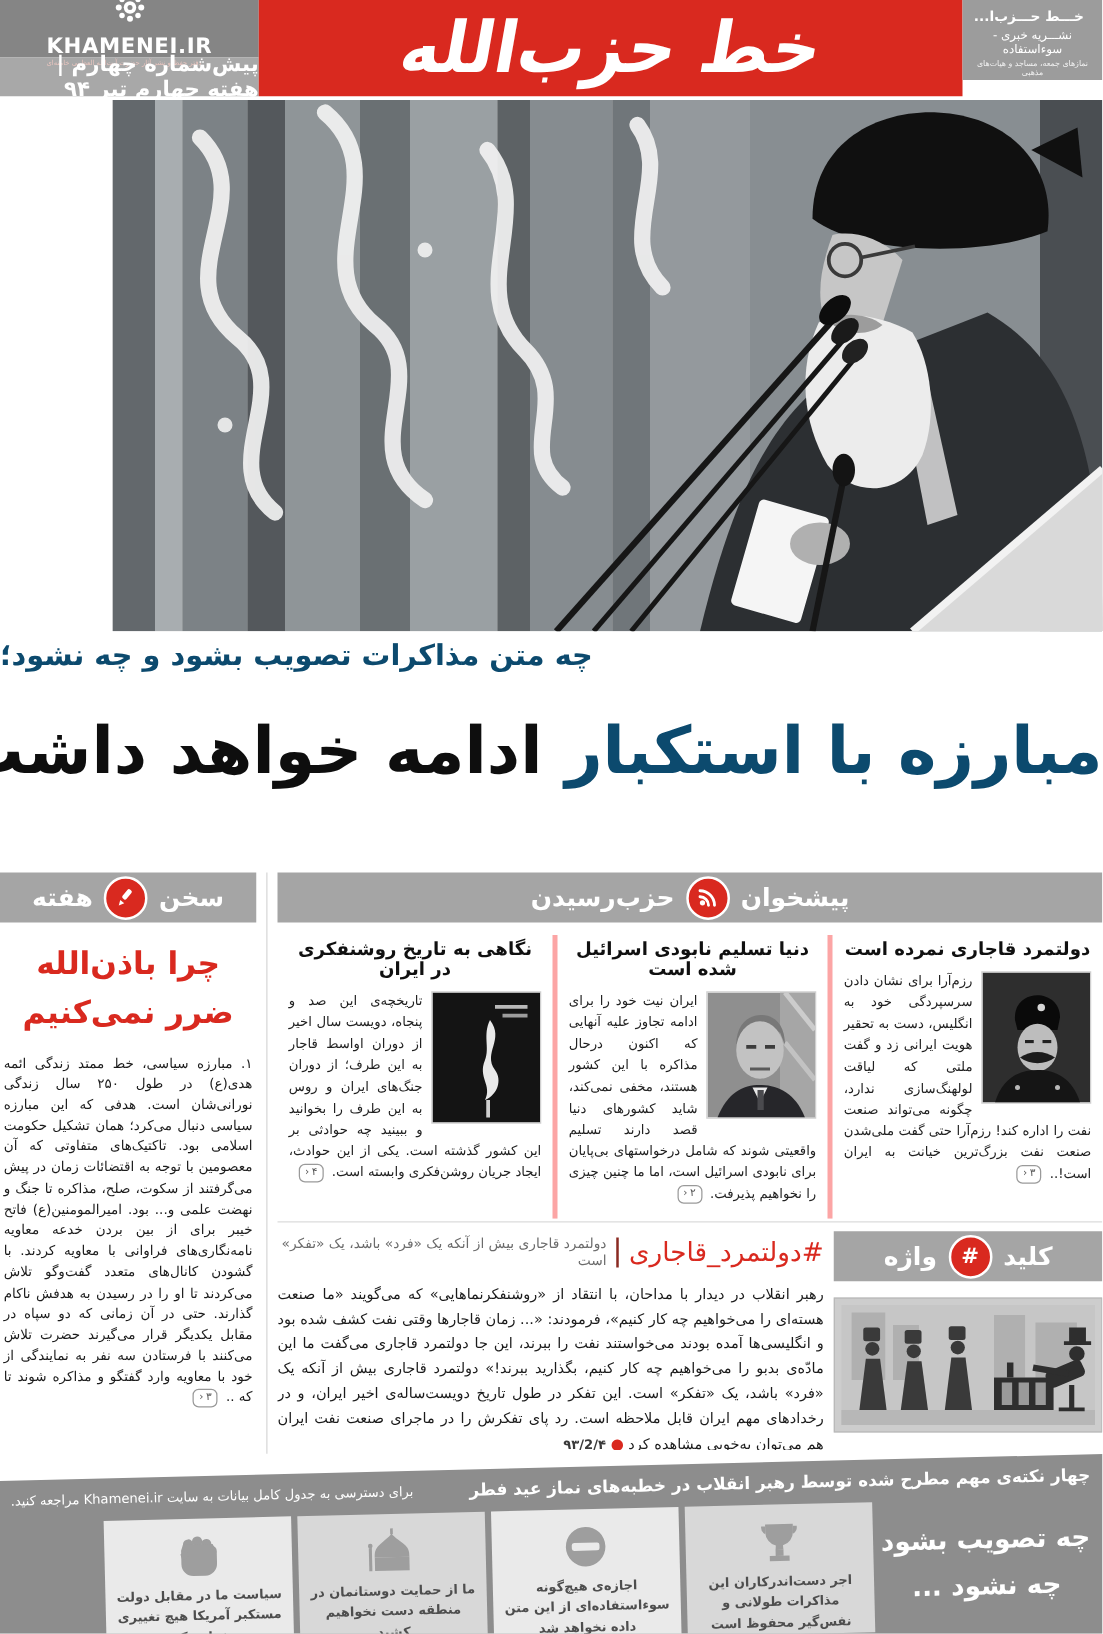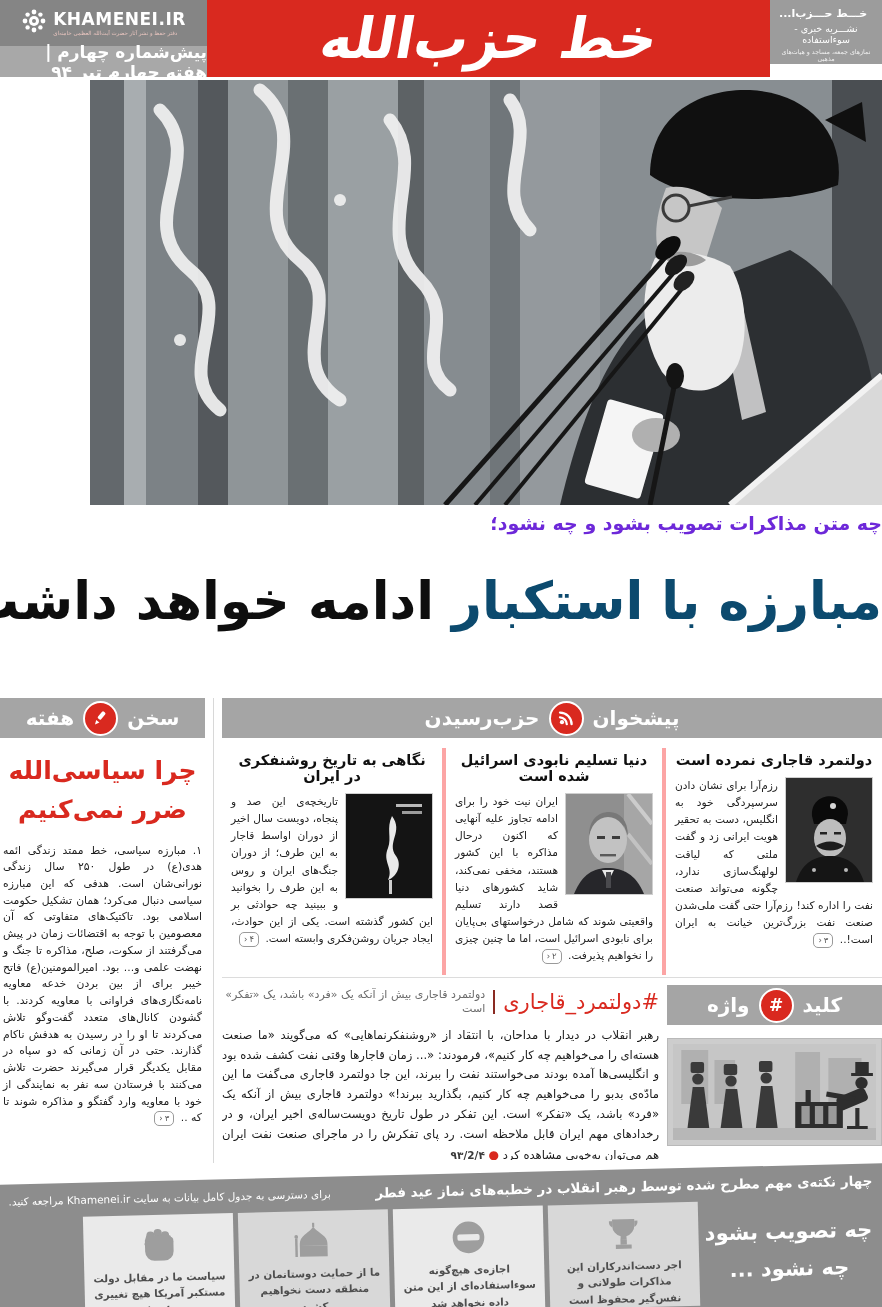--- a/index.html
+++ b/index.html
@@ -1,39 +1,39 @@
 <!DOCTYPE html>
 <html lang="fa" dir="rtl"><head>
 <meta charset="utf-8">
 <style>
   html,body{margin:0;padding:0;background:#ffffff;}
   #page{position:relative;width:882px;height:1307px;background:#fff;overflow:hidden;
         font-family:"DejaVu Sans", sans-serif;direction:rtl;}
   
   .site-box{position:absolute;left:0;top:0;width:207px;height:77px;}
-  .site-box-top{height:46px;background:#858585;color:#fff;display:flex;align-items:center;justify-content:center;gap:6px;direction:ltr;}
+  .site-box-top{height:46px;background:#858585;color:#fff;display:flex;align-items:center;justify-content:center;gap:6px;direction:ltr;flex-direction:column;}
   .site-logo-text{font-weight:bold;font-size:17px;letter-spacing:.5px;line-height:1;}
   .site-tagline{font-size:5.5px;color:#e9c5bf;letter-spacing:.3px;margin-top:2px;}
   .site-box-bottom{height:31px;background:#a8a8a8;color:#fff;font-size:17px;font-weight:bold;
         display:flex;align-items:center;justify-content:center;}
   .masthead{position:absolute;left:207px;top:0;width:563px;height:77px;background:#d9291f;
         display:flex;align-items:center;justify-content:center;overflow:hidden;}
   .masthead-logo{color:#fff;font-weight:bold;font-size:54px;line-height:1;
         transform:skewX(-10deg) scaleY(1.05);letter-spacing:-3px;white-space:nowrap;}
   .pub-box{position:absolute;right:0;top:0;width:112px;height:64px;background:#9c9c9c;color:#fff;
         box-sizing:border-box;padding:7px 9px 0;}
   .pub-line1{font-size:11px;font-weight:bold;text-align:left;}
   .pub-line2{font-size:9.5px;text-align:center;margin-top:3px;}
   .pub-line3{font-size:6.3px;text-align:center;margin-top:3px;color:#f2f2f2;}
   
   .hero{position:absolute;left:90px;top:80px;width:792px;height:425px;}
   .hero svg{display:block;width:100%;height:100%;}
   
-  .kicker{position:absolute;top:512px;left:0;width:100%;text-align:right;
-        font-size:19px;font-weight:bold;color:#6d28d9;}
+  .kicker{position:absolute;top:512px;left:0;width:100%;text-align:left;
+        font-size:23px;font-weight:bold;color:#0c4a6e;}
   .headline{position:absolute;top:549px;left:0;width:100%;text-align:center;font-weight:bold;
         font-size:52px;line-height:105px;white-space:nowrap;color:#0e0e0e;}
   .hl-red{color:#0c4a6e;}
   
   .bar{position:absolute;top:698px;height:40px;background:#a5a5a5;color:#fff;
         display:flex;align-items:center;justify-content:center;gap:9px;font-weight:bold;font-size:20px;}
   .bar-sokhan{left:0;width:205px;}
   .bar-pishkhan{left:222px;width:660px;}
   .red-circle{width:31px;height:31px;border-radius:50%;background:#d9291f;border:2px solid #fff;
         display:flex;align-items:center;justify-content:center;flex:0 0 auto;color:#fff;font-weight:bold;}
@@ -197,21 +197,21 @@
         <path d="M2,2.6 a11.6,11.6 0 0 1 11.6,11.6" stroke="#ffffff" stroke-width="2.3" fill="none" stroke-linecap="round"></path>
       </svg>
     </span>
     <span>حزب‌رسیدن</span>
   </div>
 
   <div class="vdiv-main"></div>
 
   <div class="weekly">
     <div class="weekly-title">
-      <div>چرا سیاسی‌الله</div>
+      <div>چرا باذن‌الله</div>
       <div>ضرر نمی‌کنیم</div>
     </div>
     <div class="weekly-body"><span>۱. مبارزه سیاسی، خط ممتد زندگی ائمه هدی(ع) در طول ۲۵۰ سال زندگی نورانی‌شان است. هدفی که این مبارزه سیاسی دنبال می‌کرد؛ همان تشکیل حکومت اسلامی بود. تاکتیک‌های متفاوتی که آن معصومین با توجه به اقتضائات زمان در پیش می‌گرفتند از سکوت، صلح، مذاکره تا جنگ و نهضت علمی و... بود. امیرالمومنین(ع) فاتح خیبر برای از بین بردن خدعه معاویه نامه‌نگاری‌های فراوانی با معاویه کردند. با گشودن کانال‌های متعدد گفت‌وگو تلاش می‌کردند تا او را در رسیدن به هدفش ناکام گذارند. حتی در آن زمانی که دو سپاه در مقابل یکدیگر قرار می‌گیرند حضرت تلاش می‌کنند با فرستادن سه نفر به نمایندگی از خود با معاویه وارد گفتگو و مذاکره شوند تا که ..</span>
       <span class="ref">
           <span>۳</span>
           <span>‹</span>
         </span>
     </div>
   </div>
 

